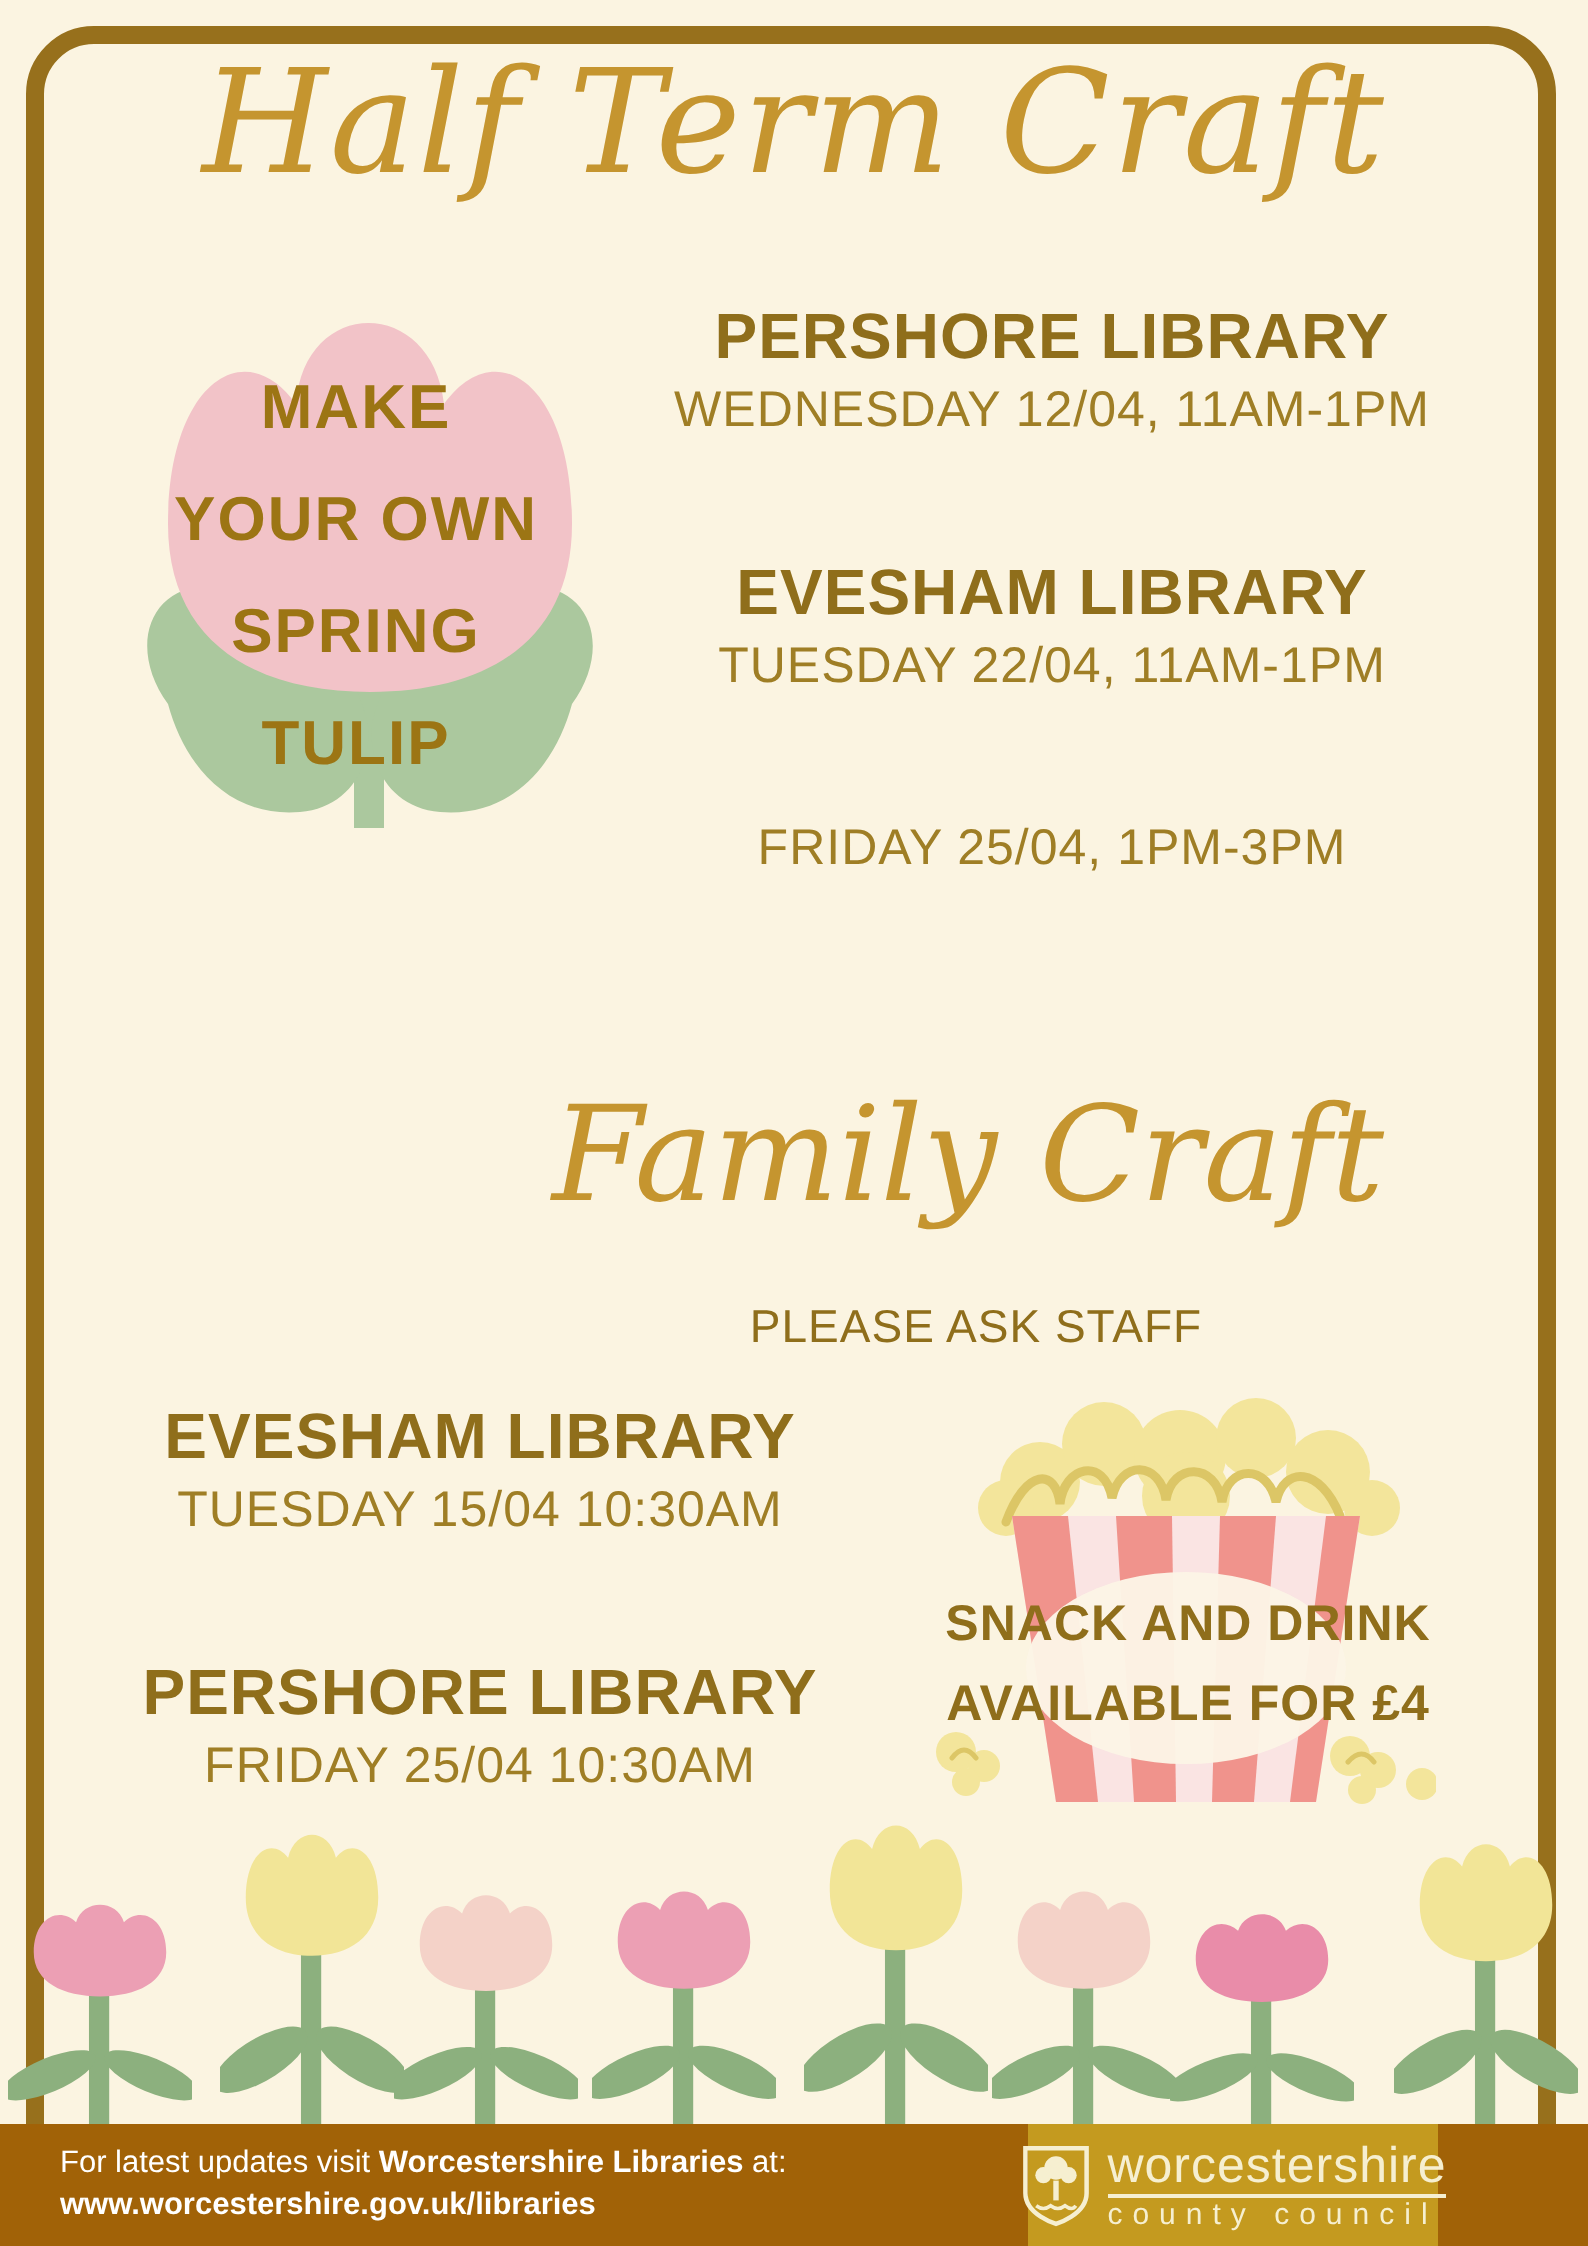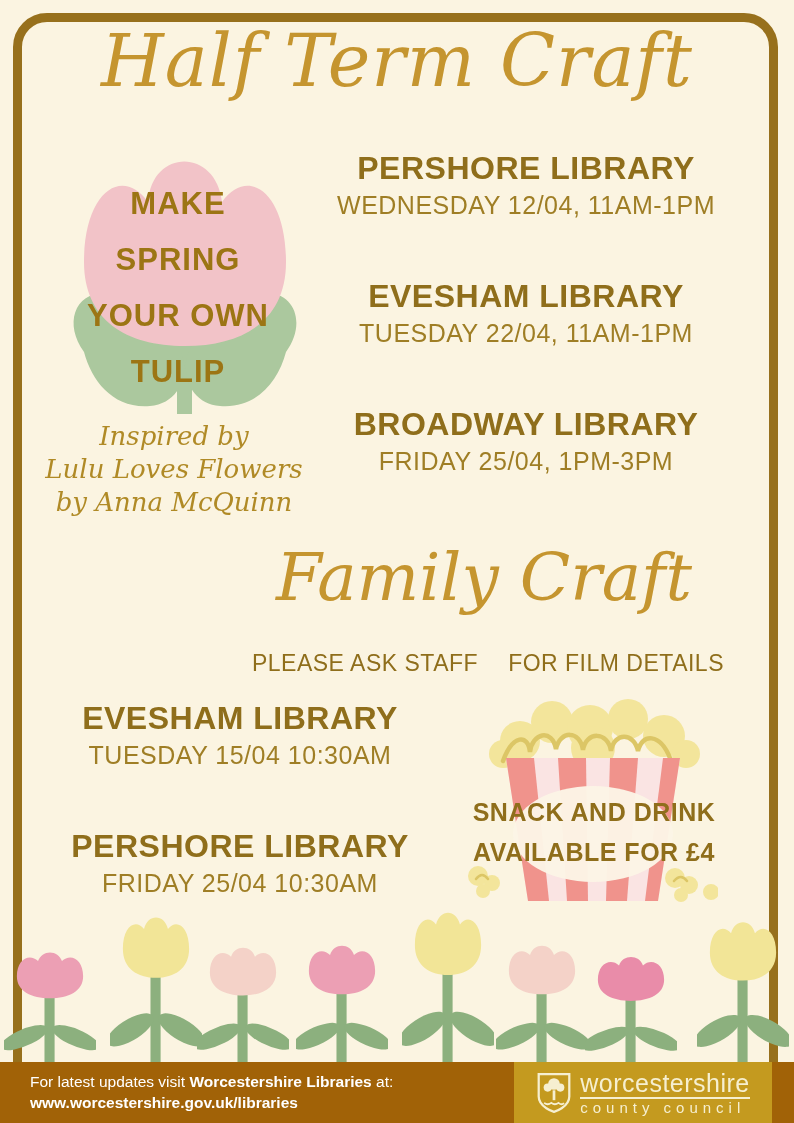--- a/index.html
+++ b/index.html
@@ -63,21 +63,21 @@
 
   .footer{
     position:absolute; left:0; right:0; bottom:0; height:61px; background:#a16207; z-index:5;
   }
   .footer-text{
     position:absolute; left:30px; top:9px; color:#FFFFFF; font-size:15.5px; line-height:21px;
   }
   .footer-text b{ font-weight:700; }
   .footer-url{ font-weight:700; }
   .logo-block{
-    position:absolute; left:514px; top:0; width:258px; height:61px; background:#C49A1F;
+    position:absolute; left:514px; top:0; width:205px; height:61px; background:#C49A1F;
     display:flex; align-items:center; justify-content:center; gap:8px;
   }
   .crest{ width:36px; height:44px; flex:0 0 auto; }
   .wordmark{ color:#F6EFD0; }
   .wm1{
     display:inline-block; font-size:25px; line-height:26px; letter-spacing:0.5px;
     border-bottom:2px solid #F6EFD0; padding-bottom:1px;
   }
   .wm2{ font-size:15px; line-height:17px; letter-spacing:5px; }
 </style>
@@ -94,50 +94,43 @@
     <svg viewBox="0 0 262 286">
       <rect x="123" y="190" width="15" height="90" fill="#ABC89E"></rect>
       <path d="M30,218 C8,188 22,152 62,160 C100,168 122,196 130,228 C132,250 120,270 96,272 C60,275 38,248 30,218 Z" fill="#ABC89E"></path>
       <path d="M232,218 C254,188 240,152 200,160 C162,168 140,196 132,228 C130,250 142,270 166,272 C202,275 224,248 232,218 Z" fill="#ABC89E"></path>
       <path d="M30,128 C30,58 68,32 94,68 C98,14 162,14 168,68 C194,32 232,58 232,128 C232,186 190,212 131,212 C72,212 30,186 30,128 Z" fill="#F2C3C8"></path>
     </svg>
   </div>
 
   <div class="promo">
     <div>MAKE</div>
+    <div>YOUR OWN</div>
     <div>SPRING</div>
-    <div>YOUR OWN</div>
     <div>TULIP</div>
   </div>
 
-  <div class="inspired script">
-    <div>Inspired by</div>
-    <div>Lulu Loves Flowers</div>
-    <div>by Anna McQuinn</div>
-  </div>
 
   <div class="events craft">
     <div>
       <h3 class="ev-name">PERSHORE LIBRARY</h3>
       <p class="ev-when">WEDNESDAY 12/04, 11AM-1PM</p>
     </div>
     <div>
       <h3 class="ev-name">EVESHAM LIBRARY</h3>
       <p class="ev-when">TUESDAY 22/04, 11AM-1PM</p>
     </div>
     <div>
-      <h3 class="ev-name">BROADWAY LIBRARY</h3>
       <p class="ev-when">FRIDAY 25/04, 1PM-3PM</p>
     </div>
   </div>
 
   <div class="film-title script">Family Craft</div>
   <div class="film-sub">
     <span>PLEASE ASK STAFF</span>
-    <span>FOR FILM DETAILS</span>
   </div>
 
   <div class="events film-ev">
     <div>
       <h3 class="ev-name">EVESHAM LIBRARY</h3>
       <p class="ev-when">TUESDAY 15/04 10:30AM</p>
     </div>
     <div>
       <h3 class="ev-name">PERSHORE LIBRARY</h3>
       <p class="ev-when">FRIDAY 25/04 10:30AM</p>

